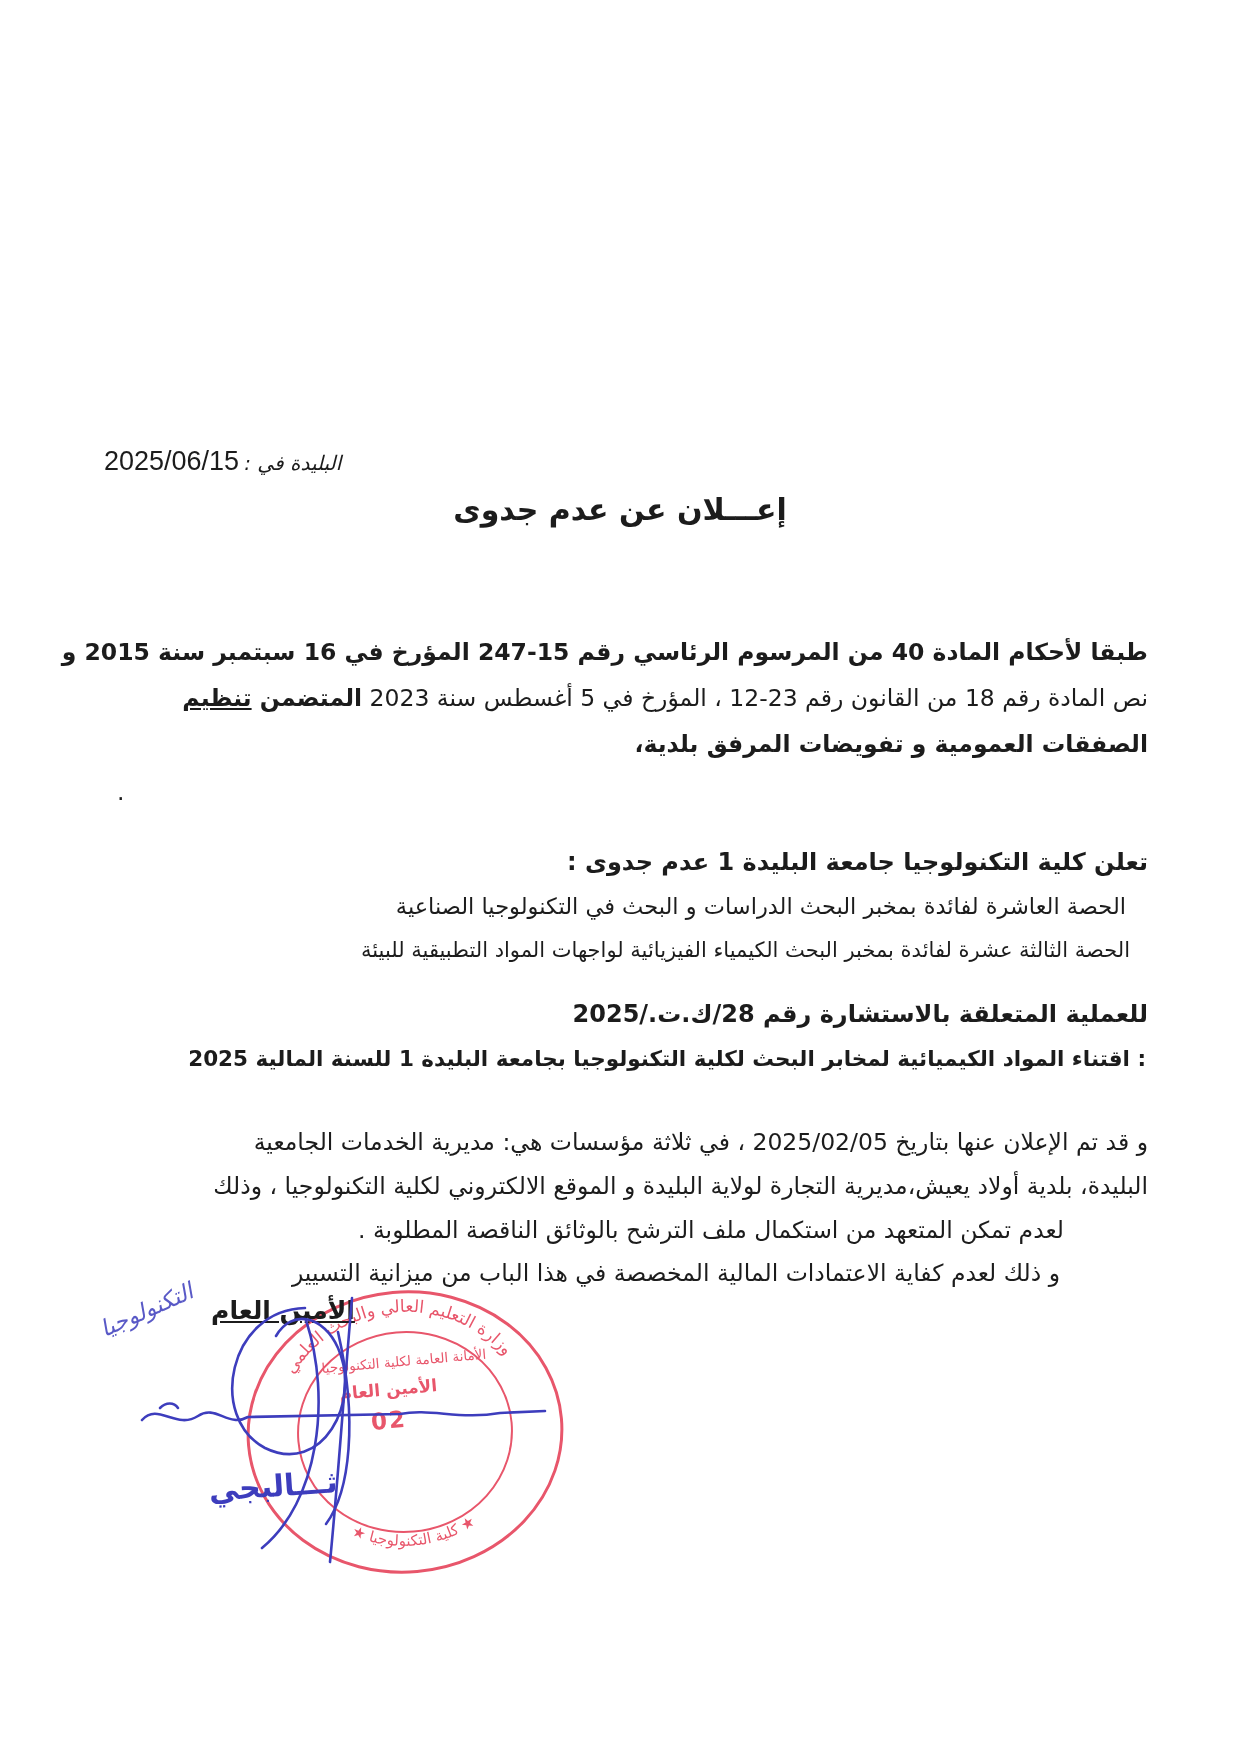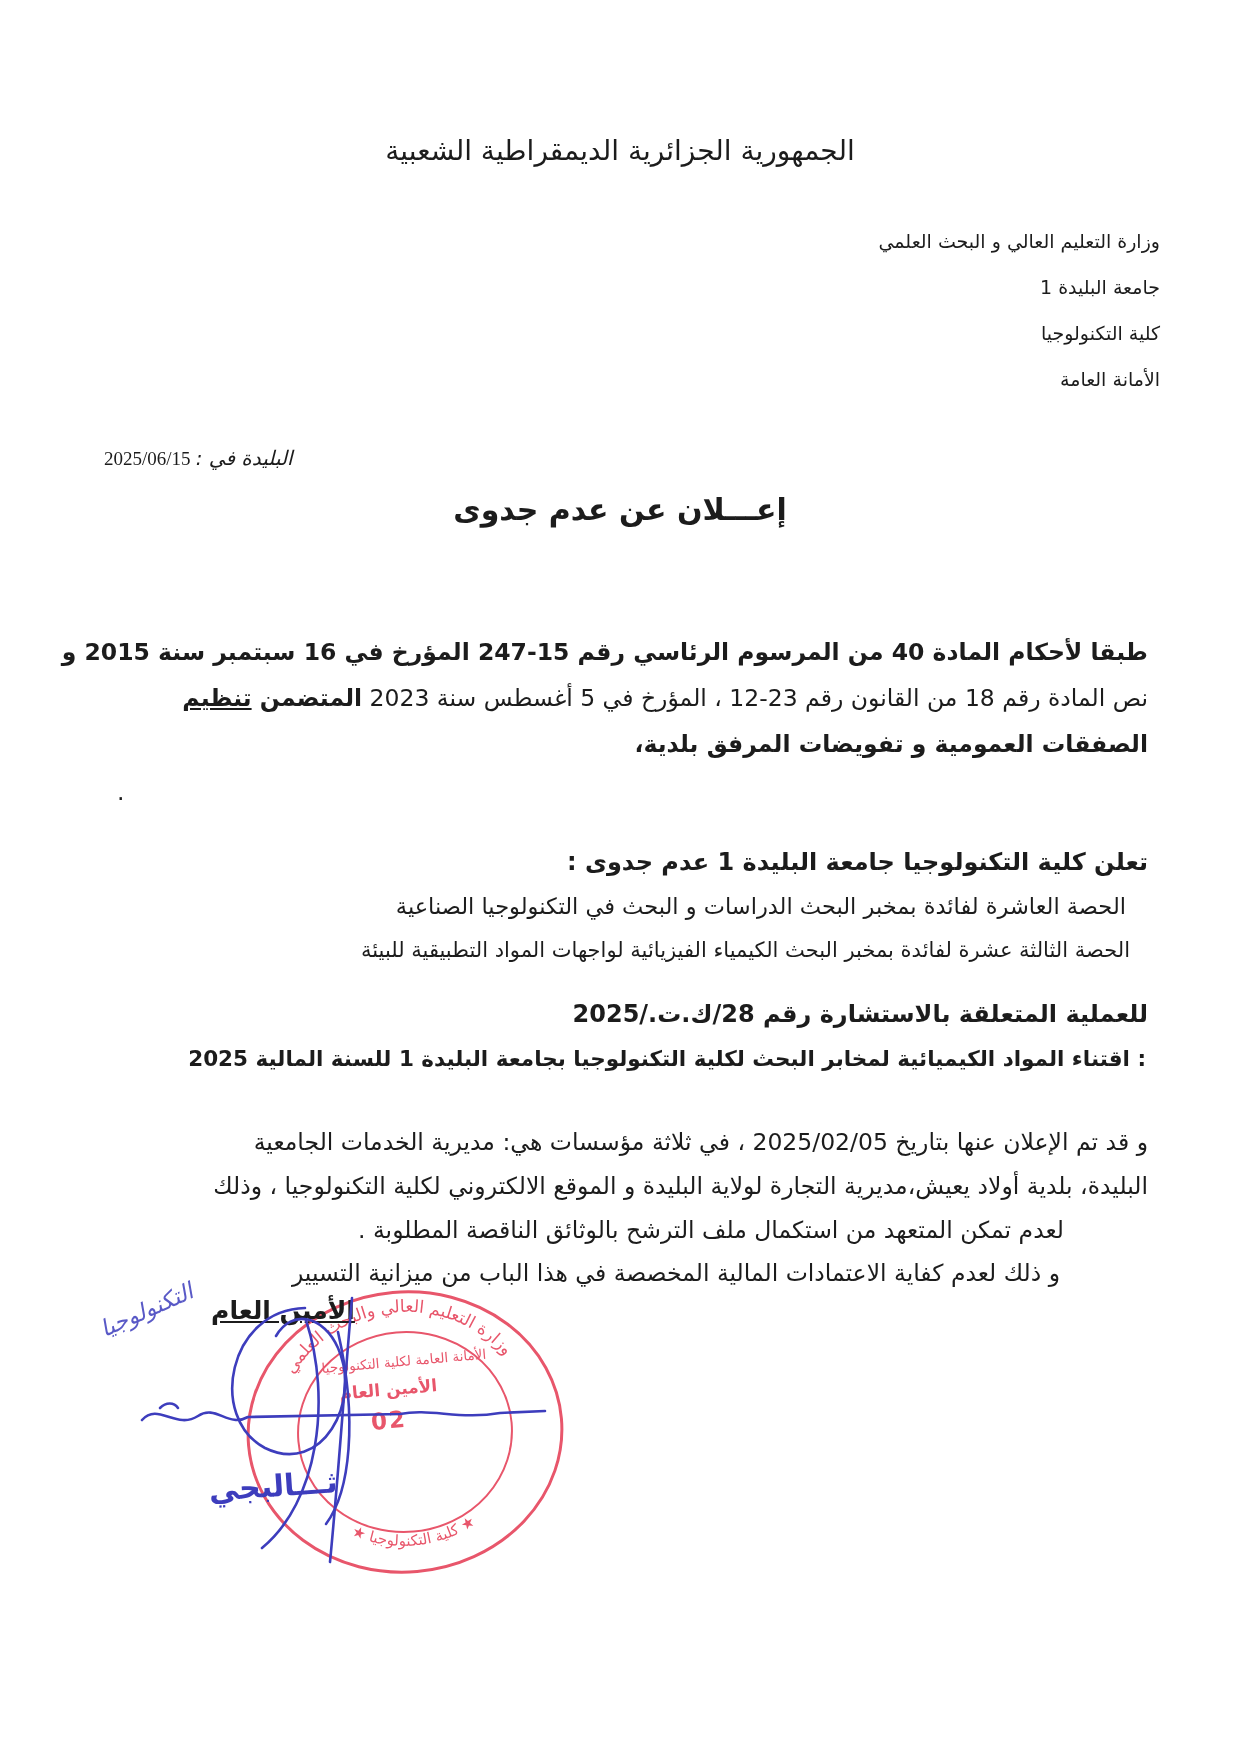--- a/index.html
+++ b/index.html
@@ -13,45 +13,38 @@
     direction:rtl;
   }
   .abs{position:absolute;}
   .center{width:100%;text-align:center;}
   .bold{font-weight:700;}
   .u{text-decoration:underline;}
   .republic-title{top:134px;font-size:28px;letter-spacing:.5px;}
   .gov-block{top:218px;right:80px;text-align:right;font-size:19px;line-height:46px;}
   .dateline{top:446px;left:104px;direction:rtl;white-space:nowrap;}
   .dateline .lbl{font-size:20px;font-style:italic;}
-  .dateline .dt{font-size:19px;font-family:Liberation Serif, serif;}
+  .dateline .dt{font-size:27px;font-family:Liberation Sans, sans-serif;}
   .doc-title{top:492px;font-size:30px;font-weight:700;letter-spacing:.5px;}
   .line{position:absolute;font-size:23.5px;white-space:nowrap;direction:rtl;margin-left:22px;}
   .sig-title{left:198px;top:1296px;width:170px;text-align:center;font-size:25px;font-weight:700;text-decoration:underline;z-index:4;}
   .hand-diag{
     left:96px;top:1318px;color:#3d3dbd;font-size:23px;font-style:italic;
     transform:rotate(-24deg);transform-origin:left top;opacity:.85;z-index:3;white-space:nowrap;
   }
   .stamp-wrap{left:240px;top:1282px;width:330px;height:300px;transform:rotate(-5deg);z-index:2;}
   .sig-wrap{left:100px;top:1280px;width:500px;height:300px;z-index:5;}
   svg text{font-family:"DejaVu Sans", sans-serif;}
 </style>
 </head>
 <body>
 
 <div class="page">
 
-  <div class="abs center republic-title">الجمهورية الجزائرية الديمقراطية الشعبية</div>
 
-  <div class="abs gov-block">
-    <div>وزارة التعليم العالي و البحث العلمي</div>
-    <div>جامعة البليدة 1</div>
-    <div>كلية التكنولوجيا</div>
-    <div>الأمانة العامة</div>
-  </div>
 
   <div class="abs dateline">
     <span class="lbl">البليدة في :</span>
     <span class="dt">2025/06/15</span>
   </div>
 
   <div class="abs center doc-title">إعـــلان عن عدم جدوى</div>
 
   <div class="line bold" style="top:638px;right:92px;">طبقا لأحكام المادة 40 من المرسوم الرئاسي رقم 15-247 المؤرخ في 16 سبتمبر سنة 2015 و</div>
   <div class="line" style="top:684px;right:92px;">

